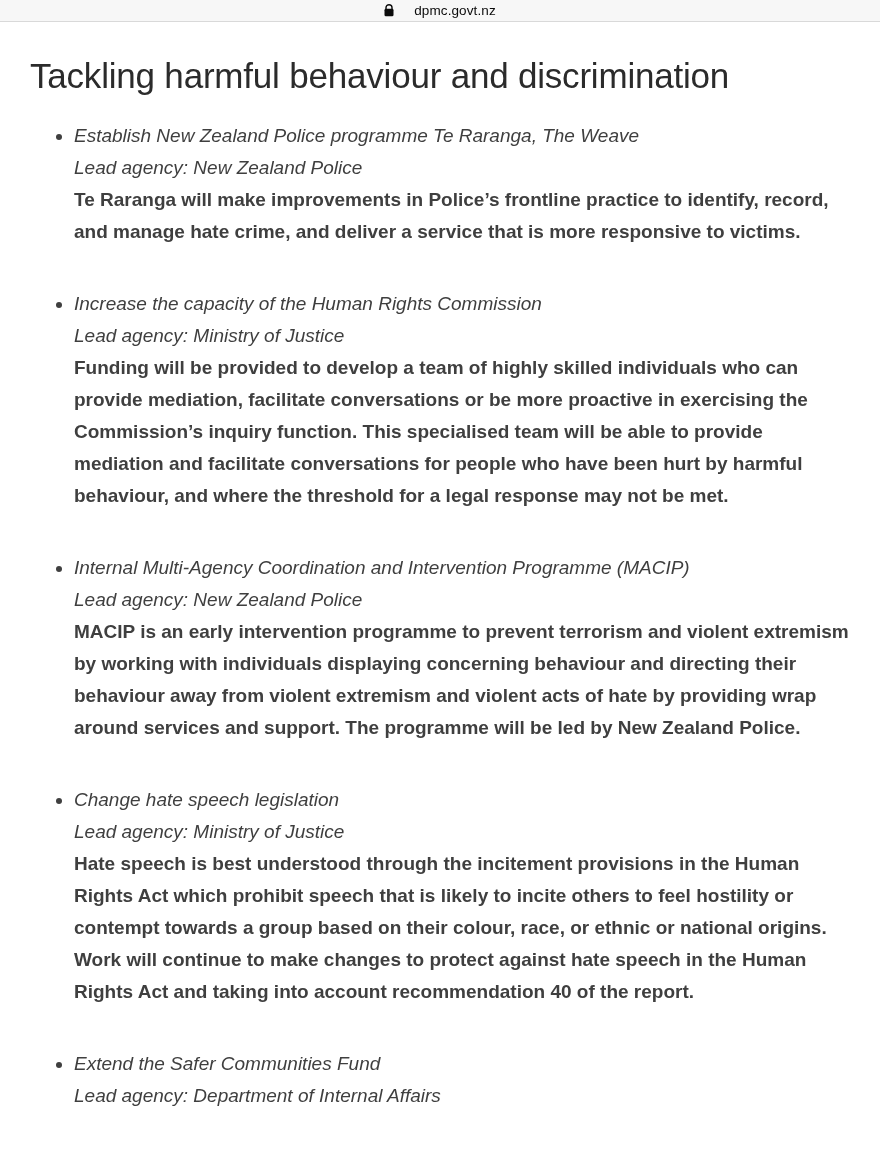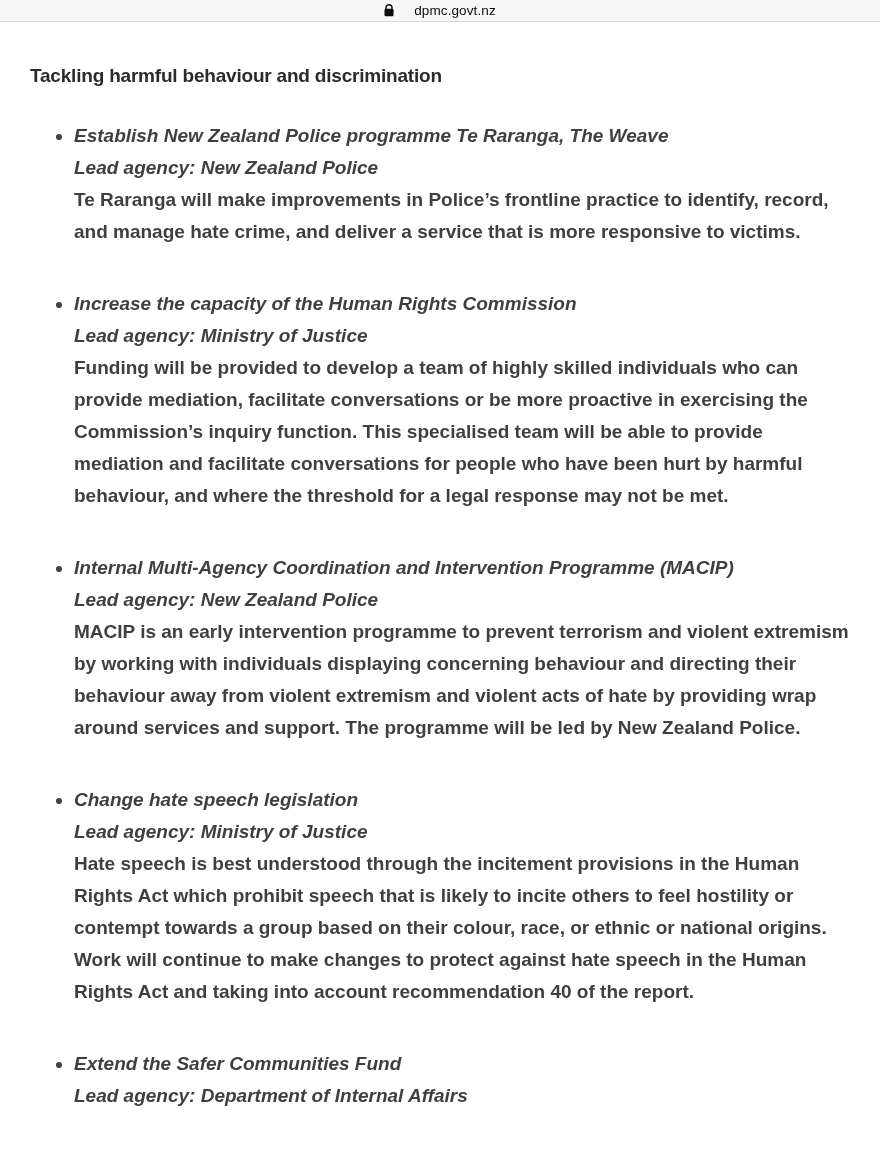--- a/index.html
+++ b/index.html
@@ -29,41 +29,40 @@
     font-size: 13.5px;
     color: #0b0b0b;
     letter-spacing: 0.1px;
   }
   
   .content {
     padding: 0 30px;
   }
   h1.page-title {
     margin: 37px 0 0 0;
-    font-size: 19px;
+    font-size: 35px;
     line-height: 34px;
-    font-weight: 700;
+    font-weight: 400;
     color: #2b2b2b;
     letter-spacing: -0.2px;
   }
   ul.action-list {
     margin: 27px 0 0 0;
     padding: 0 0 0 44px;
     list-style: disc outside;
     color: #3f3f3f;
   }
   ul.action-list li {
     margin: 0 0 40px 0;
     font-size: 19px;
     line-height: 32px;
     color: #3f3f3f;
   }
   .item-title, .item-lead {
     font-style: italic;
-    font-weight: bold;
   }
   .item-body {
     font-style: normal;
     font-weight: bold;
   }
 </style>
 </head>
 <body>
 
 <div class="url-bar">

